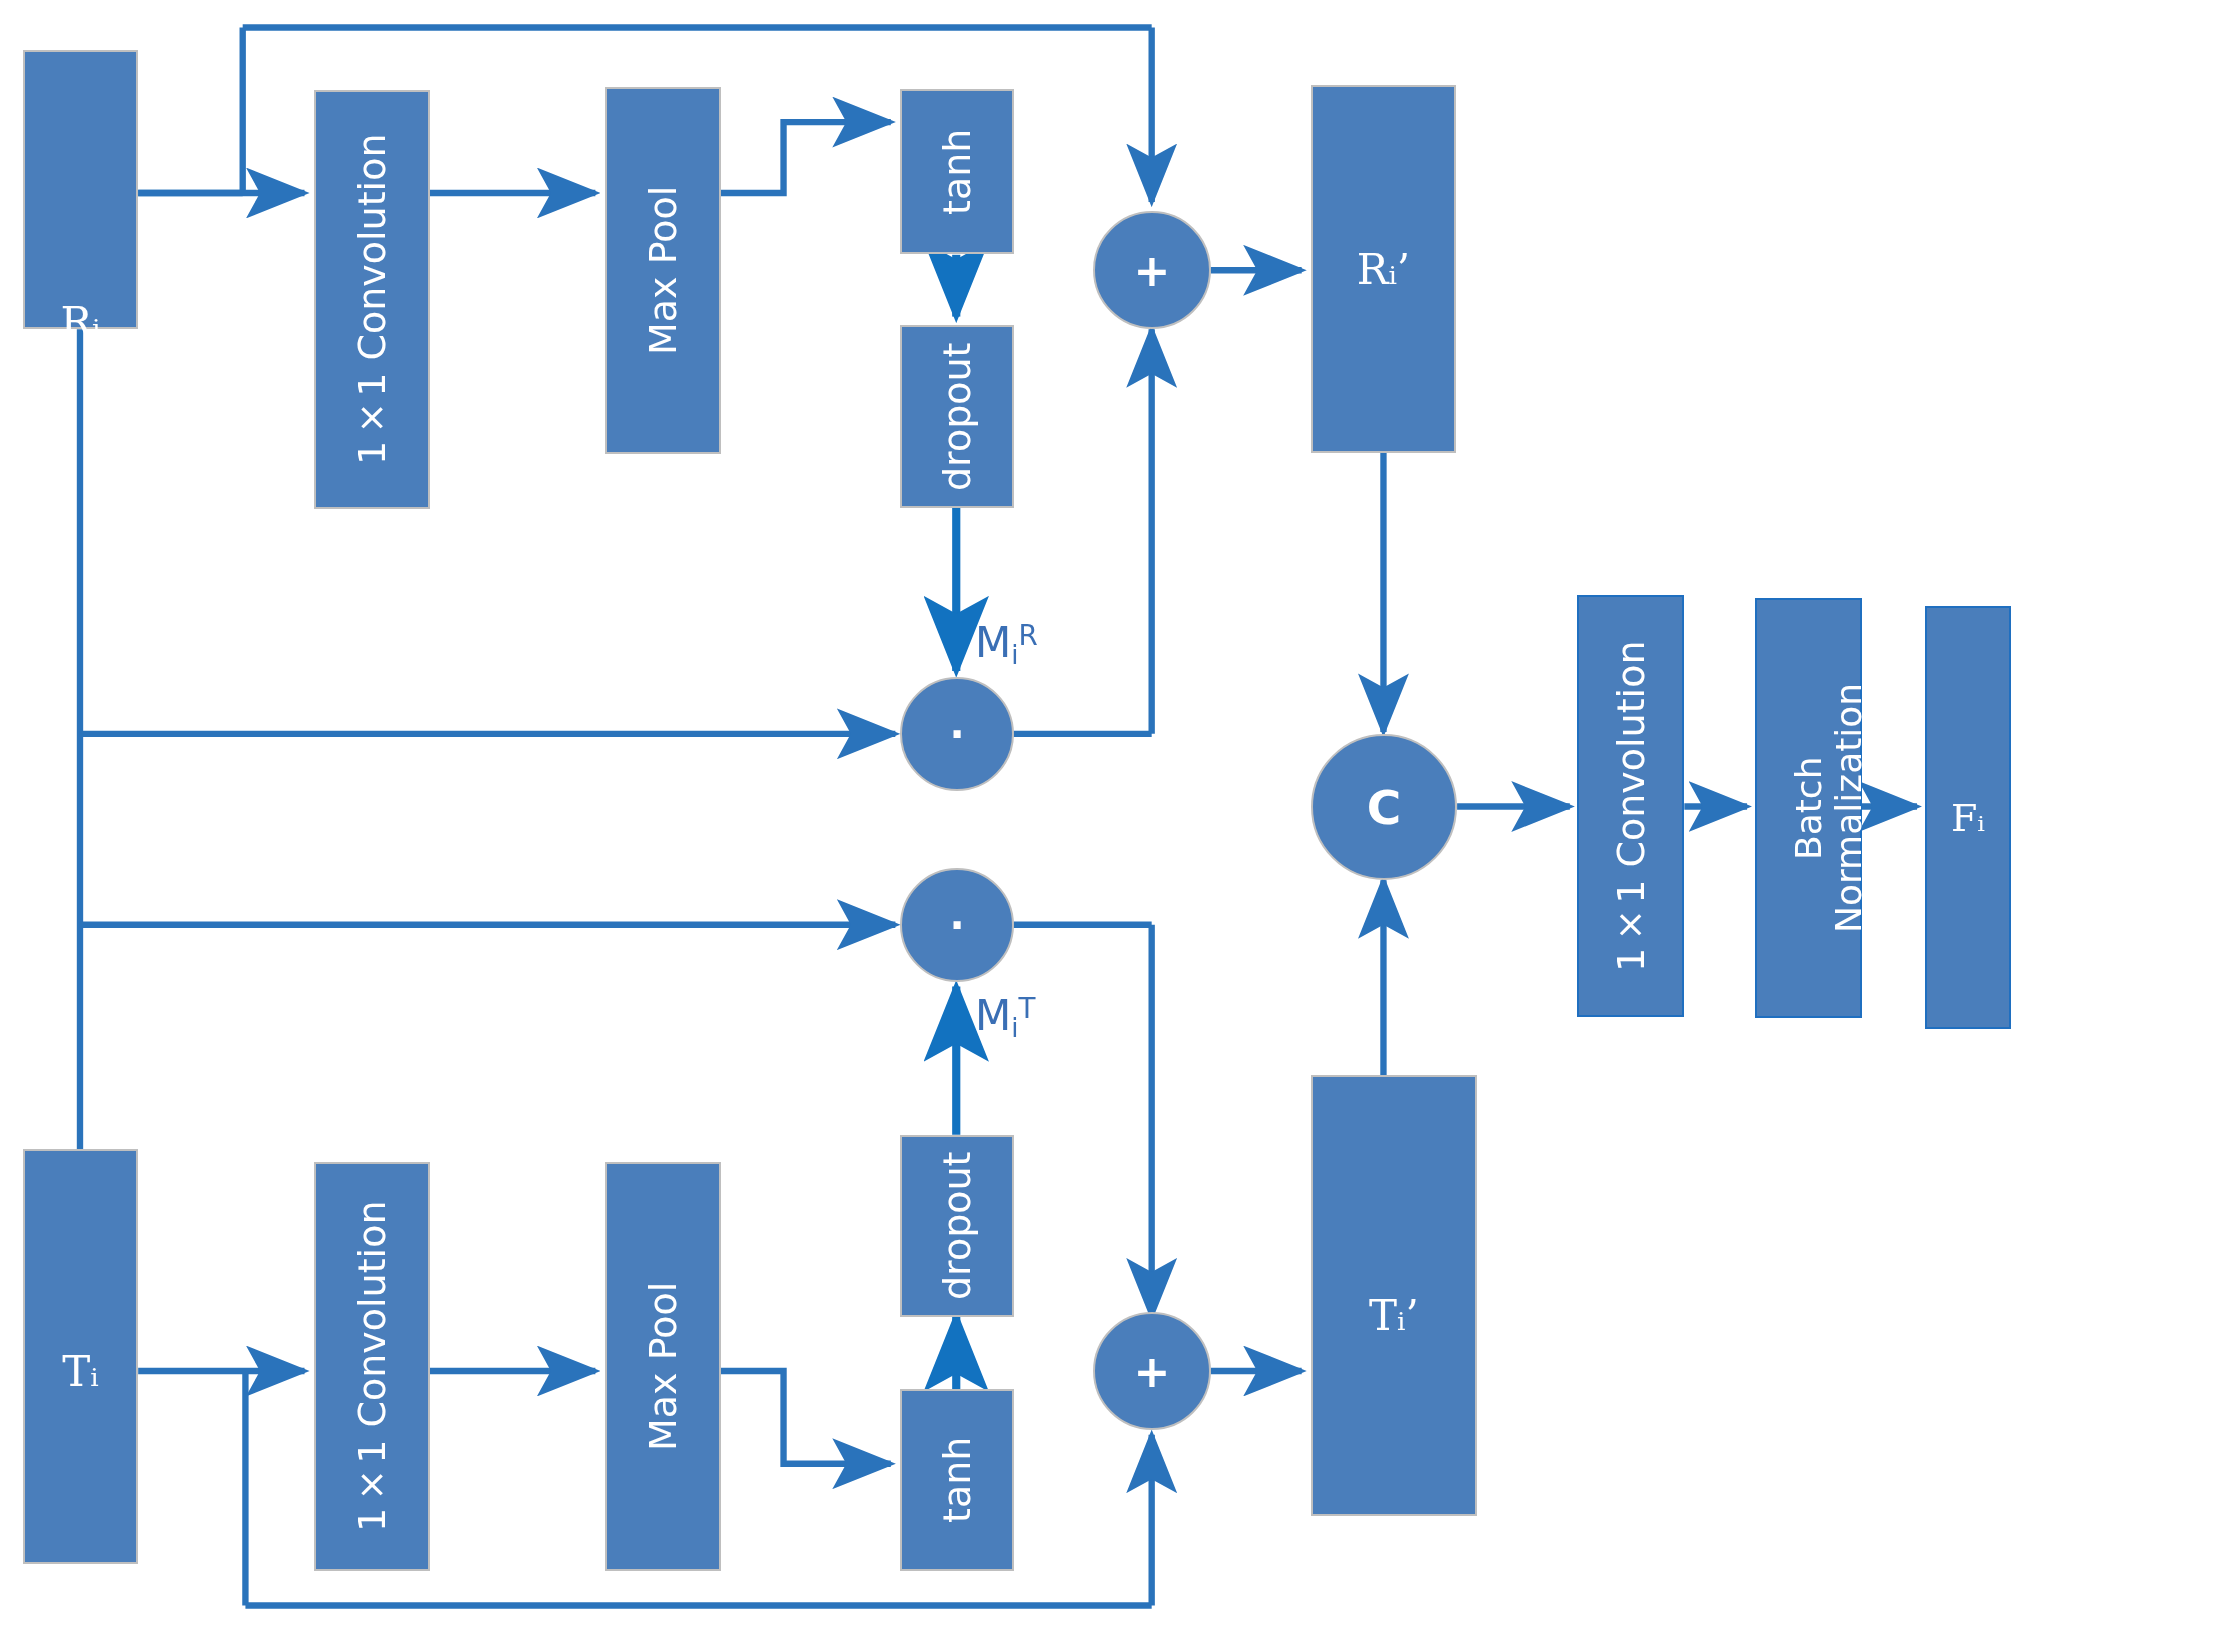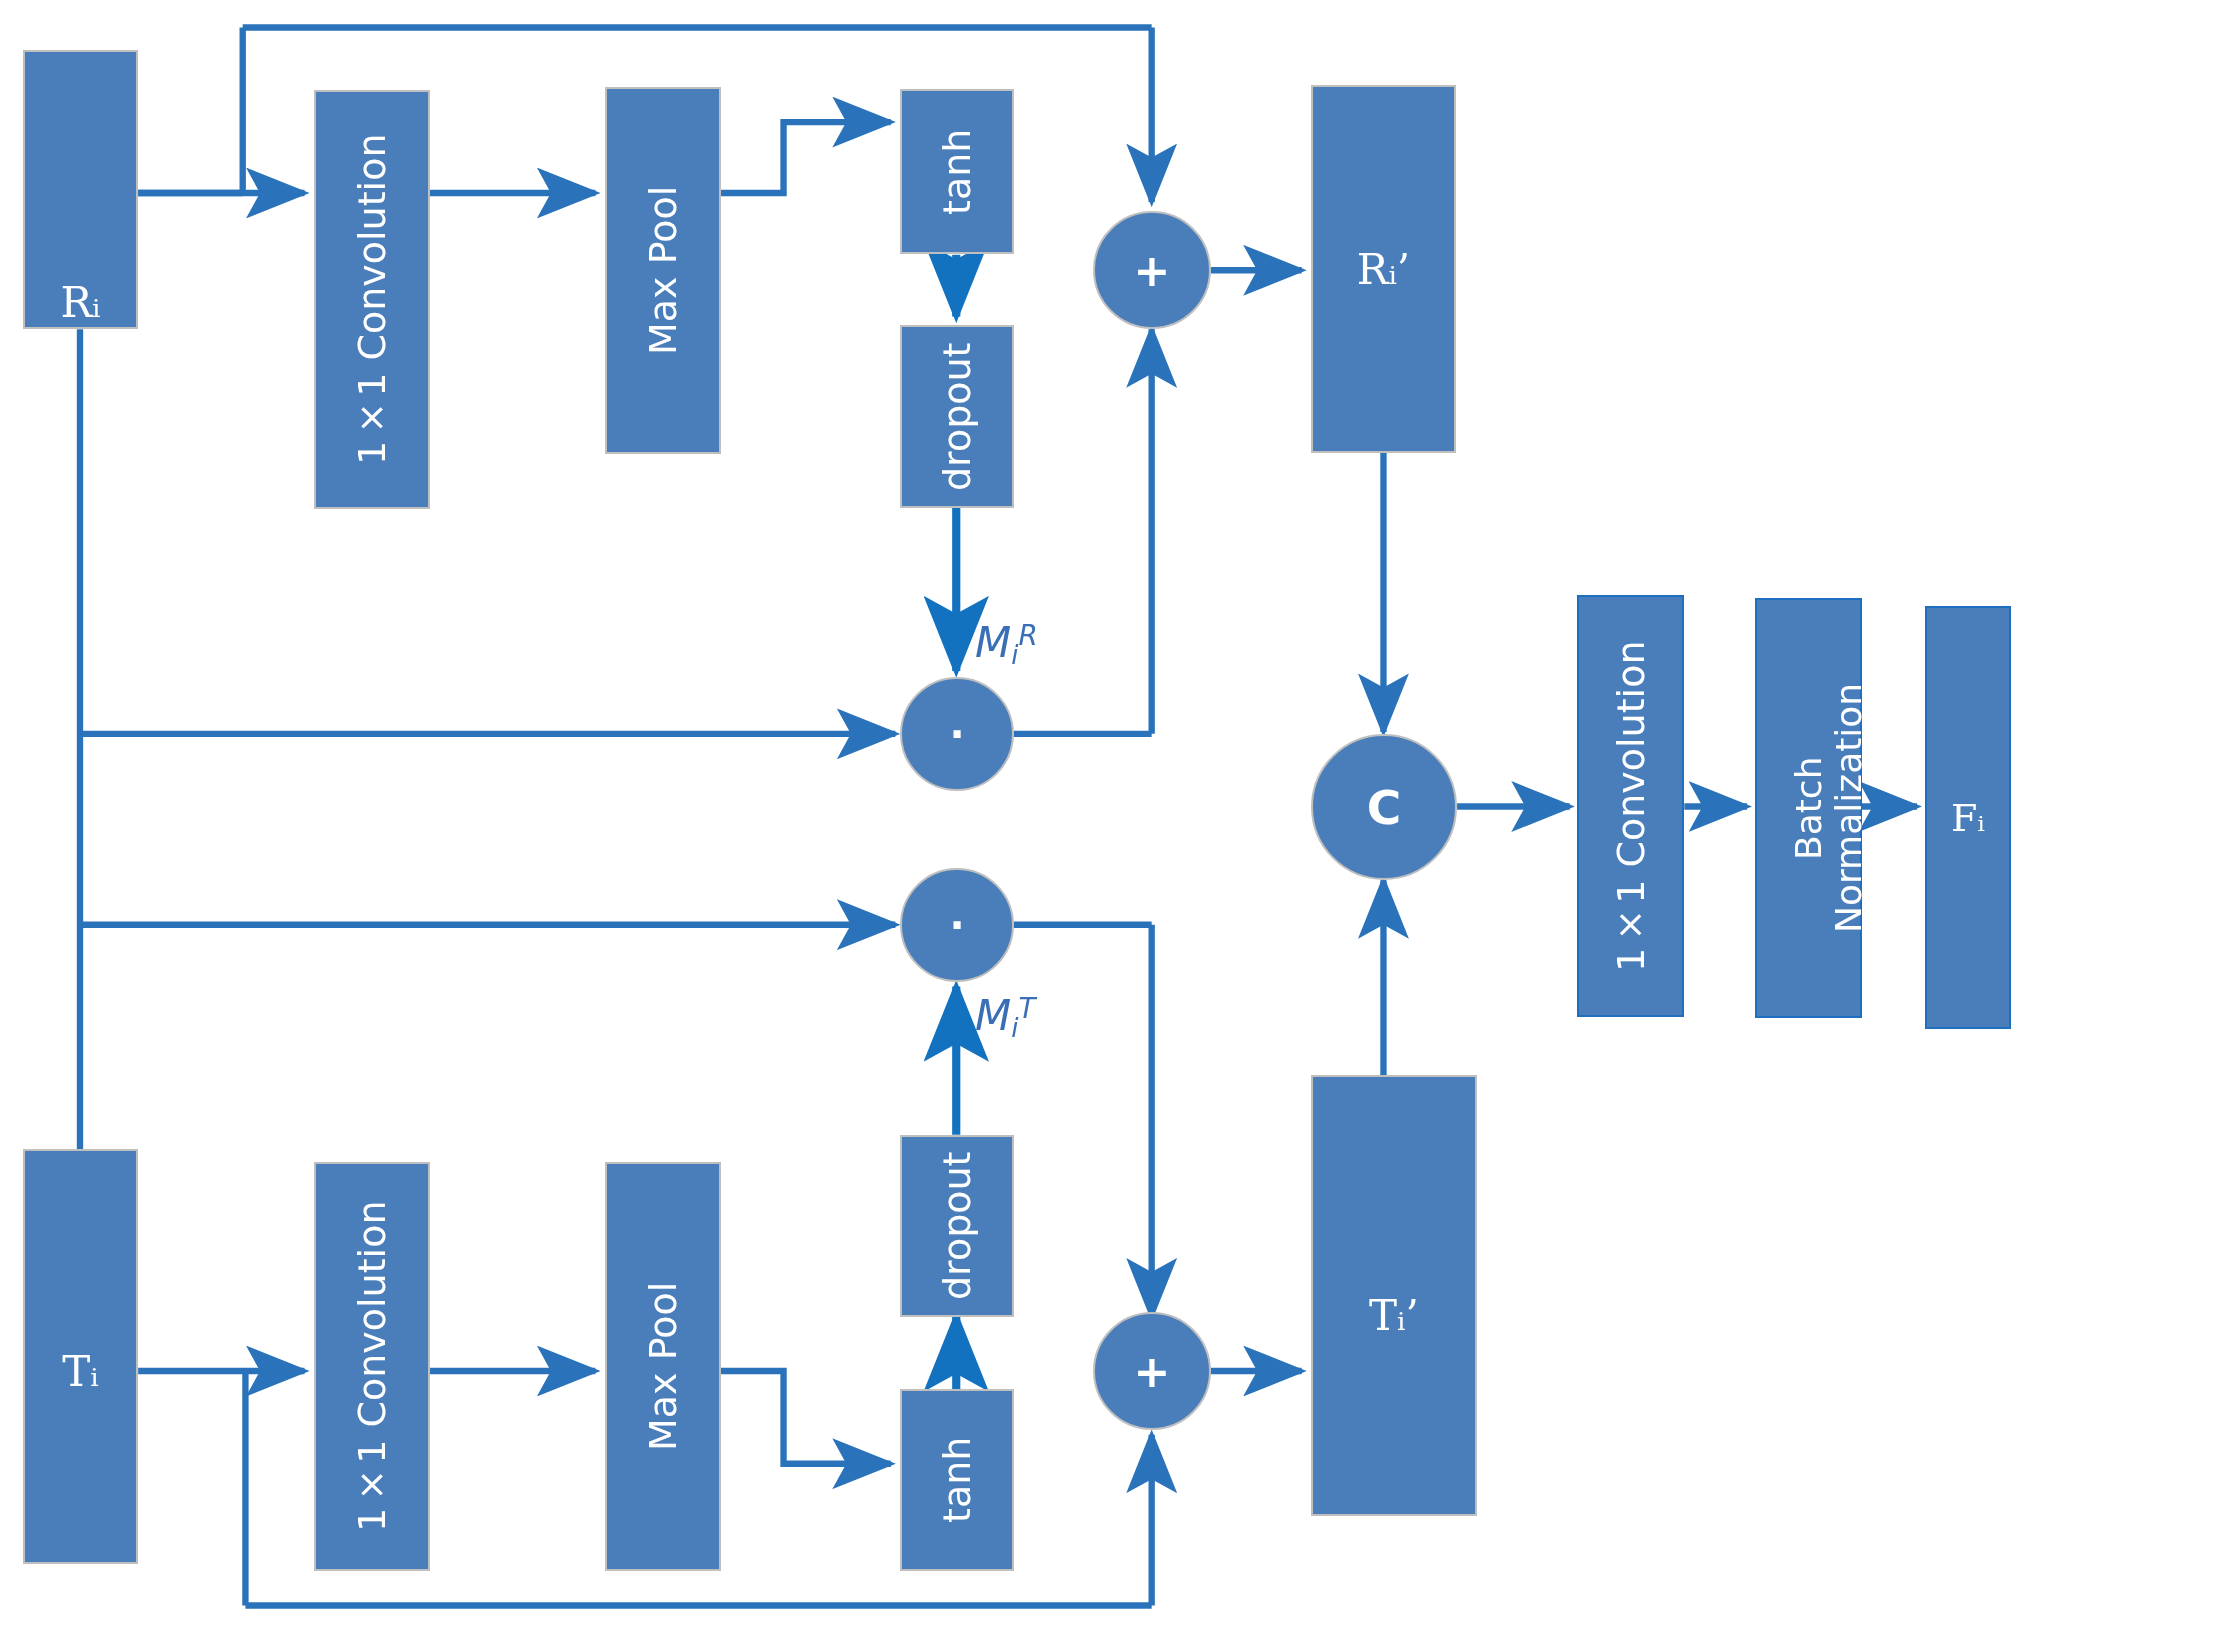--- a/index.html
+++ b/index.html
@@ -8,21 +8,21 @@
   .blk{position:absolute;background:#4a7ebb;border:2.7px solid #bfbfbf;box-sizing:border-box;}
   .blk.noborder{border:2.7px solid #1f6fc0;}
   .blk .lbl{position:absolute;left:0;top:0;width:100%;height:100%;
             display:flex;align-items:center;justify-content:center;
             color:#ffffff;white-space:nowrap;}
   .vert .lbl{writing-mode:vertical-rl;transform:rotate(180deg);}
   .circ{position:absolute;background:#4a7ebb;border:2.7px solid #bfbfbf;border-radius:50%;
         box-sizing:border-box;display:flex;align-items:center;justify-content:center;
         color:#ffffff;font-weight:bold;}
   svg.wires{position:absolute;left:0;top:0;width:2227px;height:1644px;pointer-events:none;}
-  .mtag{position:absolute;color:#3a6fb5;font-size:42px;white-space:nowrap;font-style:italic;}
+  .mtag{position:absolute;color:#3a6fb5;font-size:42px;white-space:nowrap;}
   .mtag sub{font-size:0.62em;vertical-align:-0.28em;}
   .mtag sup{font-size:0.66em;vertical-align:0.42em;}
   .serifv{font-family:"DejaVu Serif", serif;}
 </style>
 </head>
 <body>
 
 <div id="stage">
 
   <svg class="wires" viewBox="0 0 2450 1808">
@@ -87,21 +87,21 @@
 
       <path d="M1052,558 L1052,738" marker-end="url(#ahd)"></path>
 
       <path d="M1052,1528 L1052,1448" marker-end="url(#ahd)"></path>
 
       <path d="M1052,1248 L1052,1085" marker-end="url(#ahd)"></path>
     </g>
   </svg>
 
   <div class="blk" style="left:23px;top:50px;width:115px;height:279px;">
-    <span class="lbl serifv" style="font-size:42px;align-items:flex-end;padding-bottom:111px;">Rᵢ</span>
+    <span class="lbl serifv" style="font-size:42px;align-items:flex-end;padding-bottom:111px;margin-top:20px;">Rᵢ</span>
   </div>
 
   <div class="blk vert" style="left:314px;top:90px;width:116px;height:419px;">
     <span class="lbl" style="font-size:38px;">1×1 Convolution</span>
   </div>
 
   <div class="blk vert" style="left:605px;top:87px;width:116px;height:367px;">
     <span class="lbl" style="font-size:38px;">Max Pool</span>
   </div>
 

